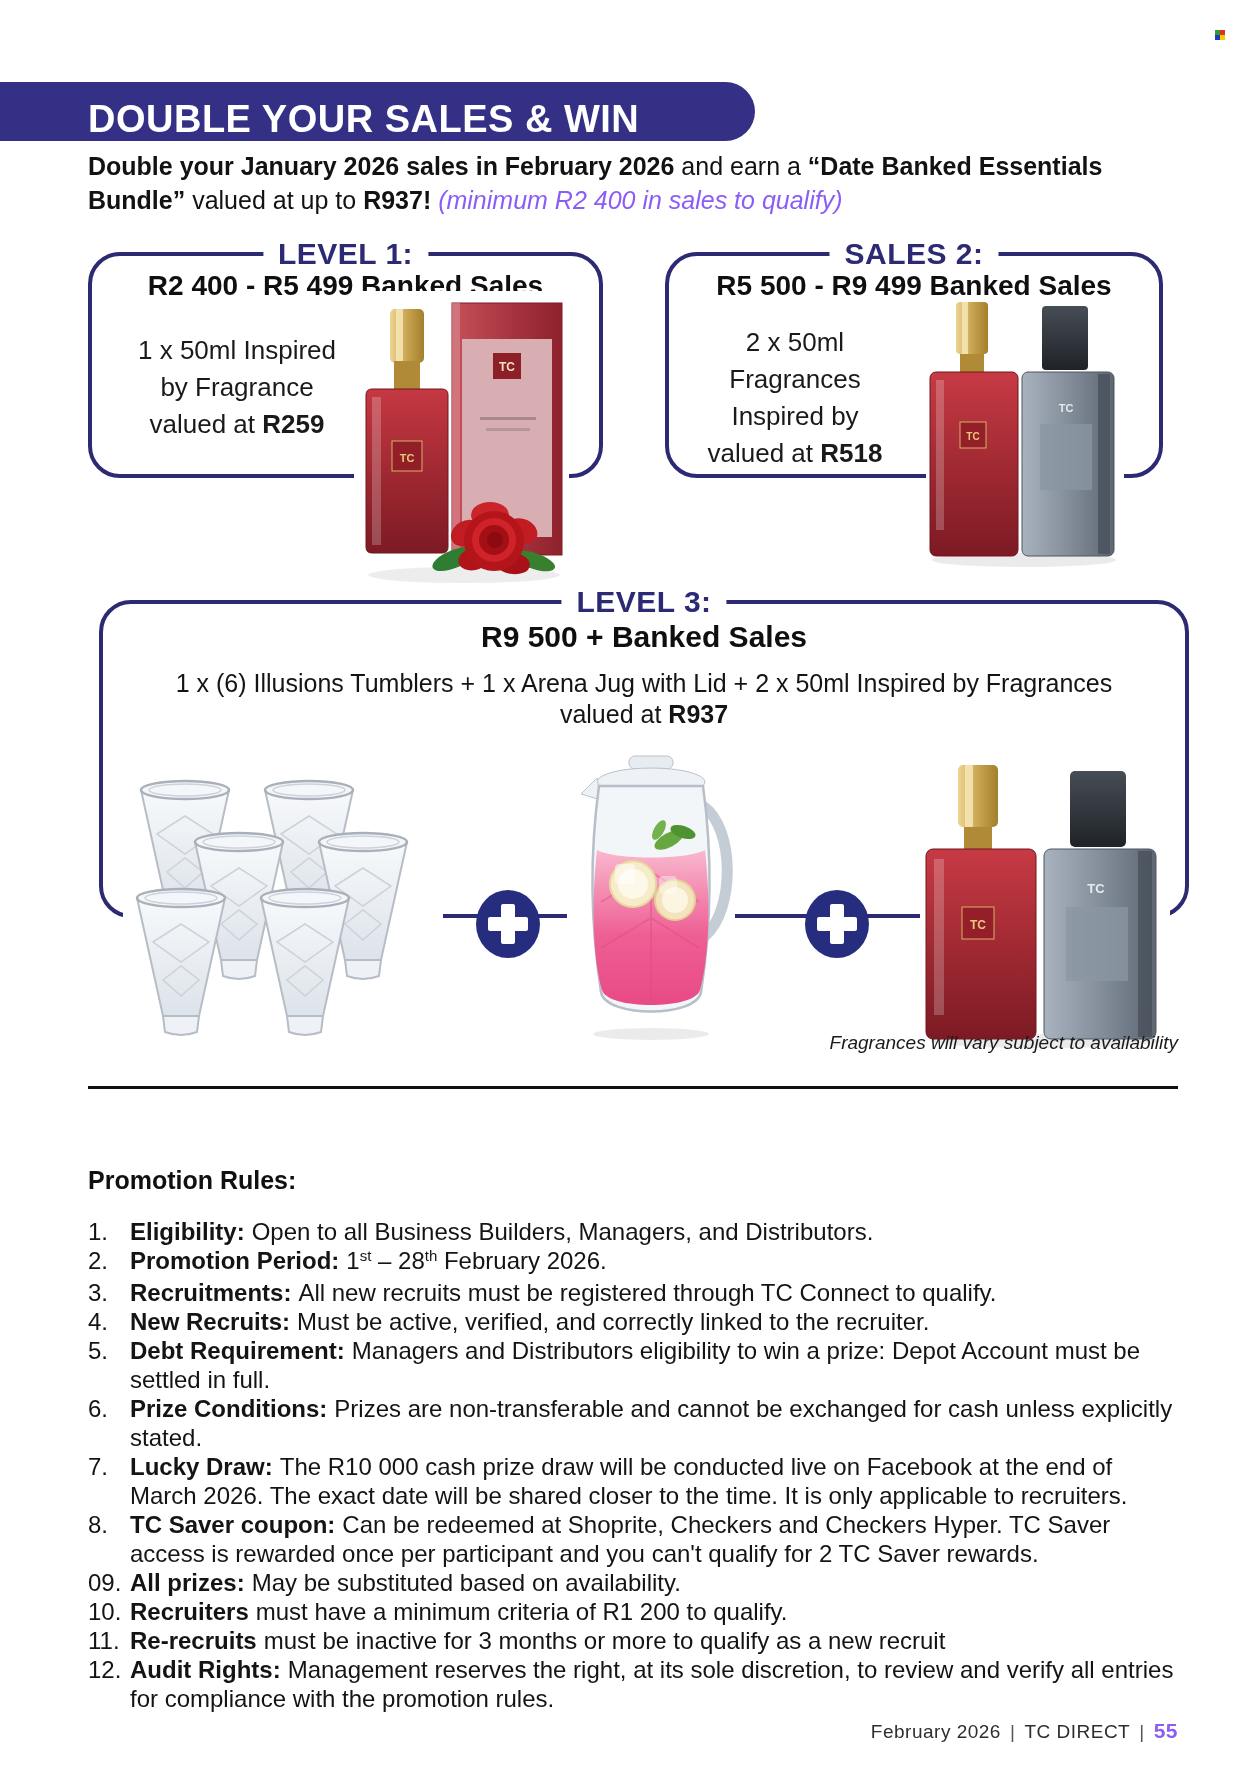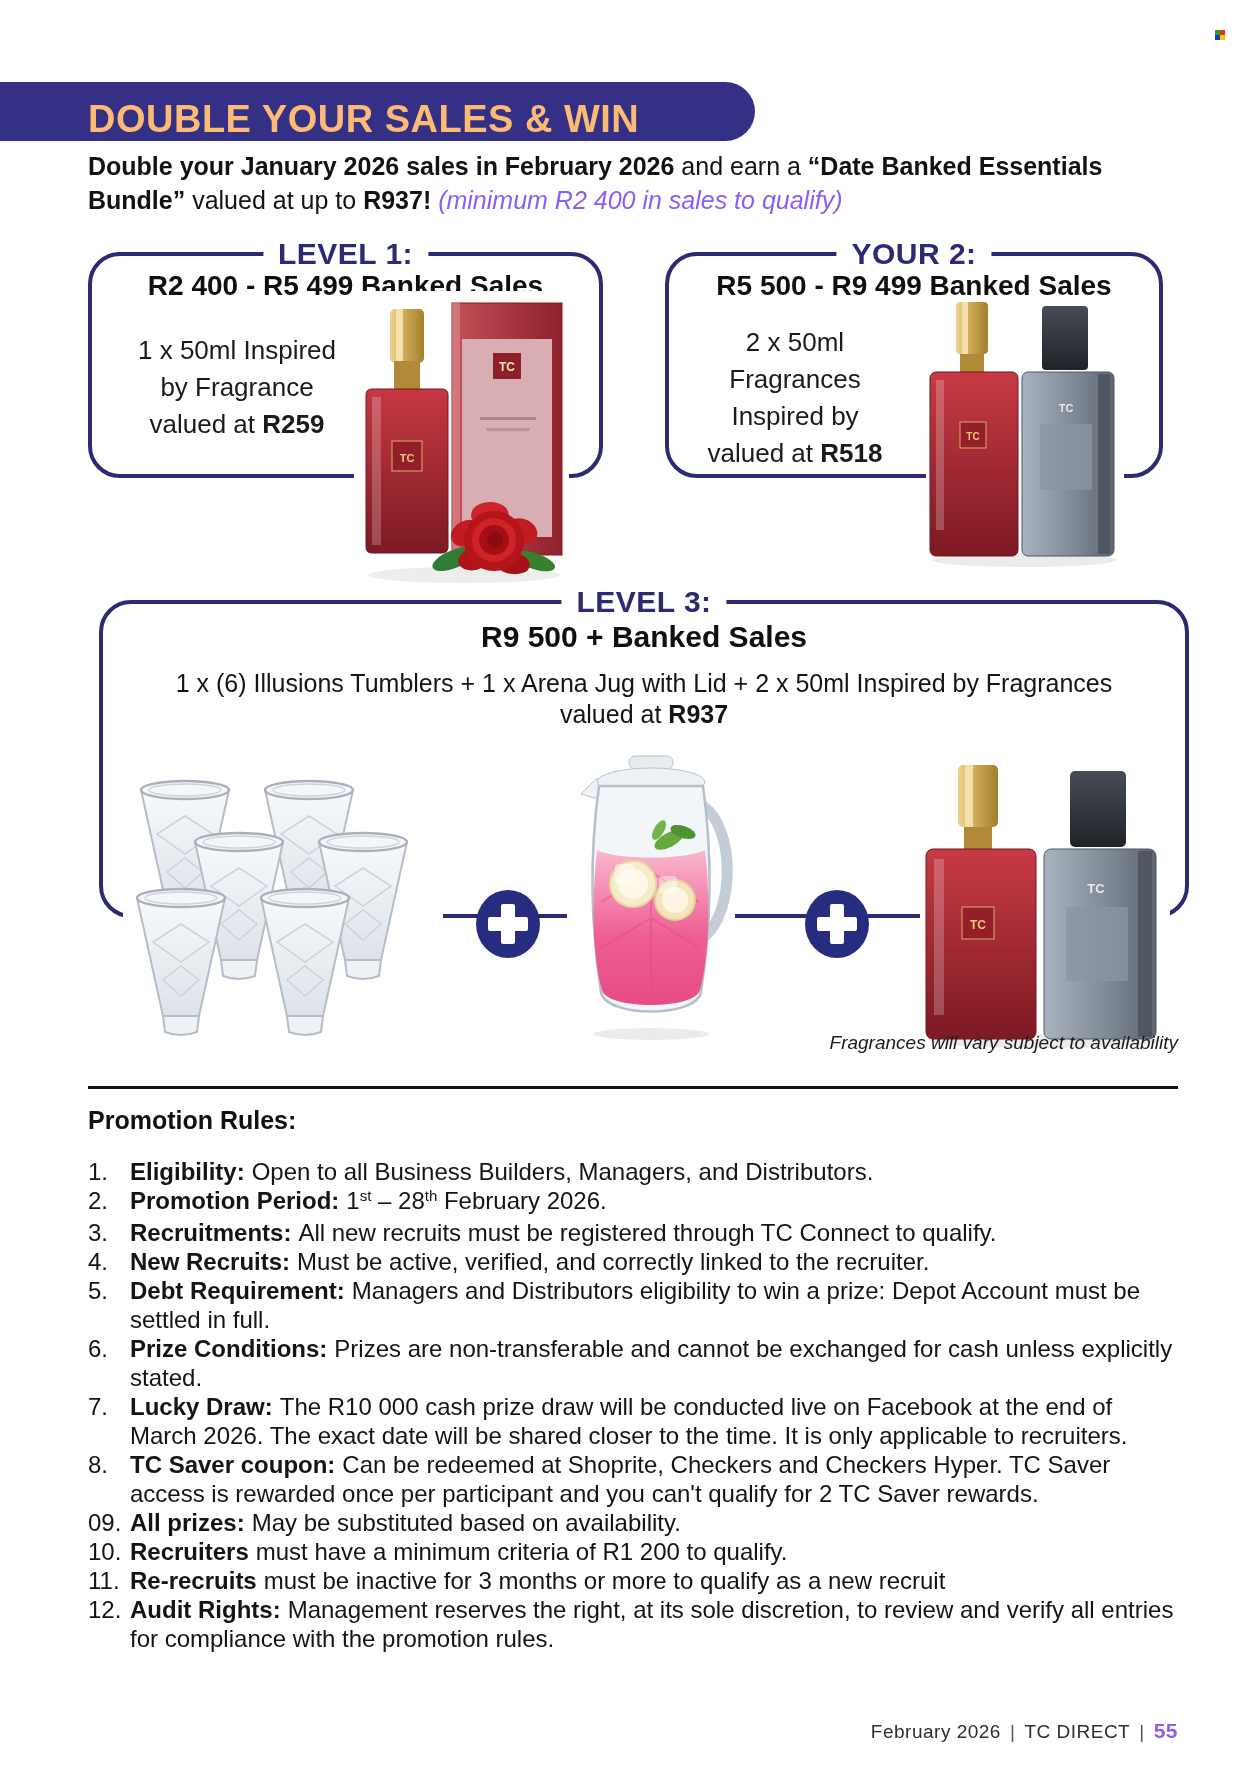--- a/index.html
+++ b/index.html
@@ -9,21 +9,21 @@
     font-family:"Liberation Sans", sans-serif;
   }
   
   .corner{position:absolute;left:1215px;top:30px;width:10px;height:10px;
     display:grid;grid-template-columns:5px 5px;grid-template-rows:5px 5px;}
   .corner .sq{width:5px;height:5px;}
 
   
   .banner{position:absolute;left:0;top:82px;width:755px;height:59px;
     background:#343086;border-radius:0 30px 30px 0;display:flex;align-items:center;}
-  .banner h1{margin:16px 0 0 88px;font-size:38px;font-weight:800;color:#fdba74;
+  .banner h1{margin:16px 0 0 88px;font-size:38px;font-weight:800;color:#ffffff;
     letter-spacing:.5px;white-space:nowrap;}
 
   
   .intro{position:absolute;left:88px;top:149px;width:1095px;
     font-size:25px;line-height:34px;color:#121212;margin:0;}
   .intro b{font-weight:800;}
   .intro i{font-style:italic;color:#8b5cf6;margin-top:24px;}
 
   
   .lbox{position:absolute;box-sizing:border-box;border:4px solid #2b2a72;border-radius:32px;}
@@ -52,21 +52,21 @@
   #p-frag3{left:817px;top:153px;}
   .badge{position:absolute;width:66px;height:70px;}
   #plus1{left:372px;top:285px;}
   #plus2{left:701px;top:285px;}
 
   
   .note{position:absolute;right:72px;top:1032px;font-size:19px;font-style:italic;color:#1a1a1a;}
   .divider{position:absolute;left:88px;top:1086px;width:1090px;height:3px;background:#111;}
 
   
-  .rules{position:absolute;left:88px;top:1106px;width:1092px;}
+  .rules{position:absolute;left:88px;top:1166px;width:1092px;}
   .rules h2{margin:0 0 22px 0;font-size:25px;font-weight:800;color:#101010;}
   .rules ol{margin:0;padding:0;list-style:none;}
   .rules li{display:flex;font-size:24px;line-height:29px;color:#141414;margin:0;}
   .rules .num{flex:0 0 42px;}
   .rules .rbody{flex:1;}
   .rules .rl{font-weight:800;margin-right:7px;}
   .sup{font-size:15px;position:relative;top:-8px;}
 
   
   .footer{position:absolute;right:72px;top:1719px;font-size:19px;color:#2e2e2e;letter-spacing:.5px;}
@@ -149,21 +149,21 @@
         <circle cx="140" cy="250" r="30" fill="#b4151b"></circle>
         <circle cx="140" cy="249" r="22" fill="#cf2229"></circle>
         <circle cx="140" cy="249" r="15" fill="#a30f15"></circle>
         <circle cx="141" cy="249" r="8" fill="#8c0b10"></circle>
       </g>
     </svg>
   </div>
 </div>
 
 <div class="lbox" id="box2">
-  <div class="ltag">YOUR 2:</div>
+  <div class="ltag">SALES 2:</div>
   <div class="range">R5 500 - R9 499 Banked Sales</div>
   <div class="prize">
     <div>2 x 50ml</div>
     <div>Fragrances</div>
     <div>Inspired by</div>
     <div><span>valued at</span> <b>R518</b></div>
   </div>
   <div class="product" id="p-level2">
     <svg width="198" height="272" viewBox="0 0 198 272">
       <defs>

